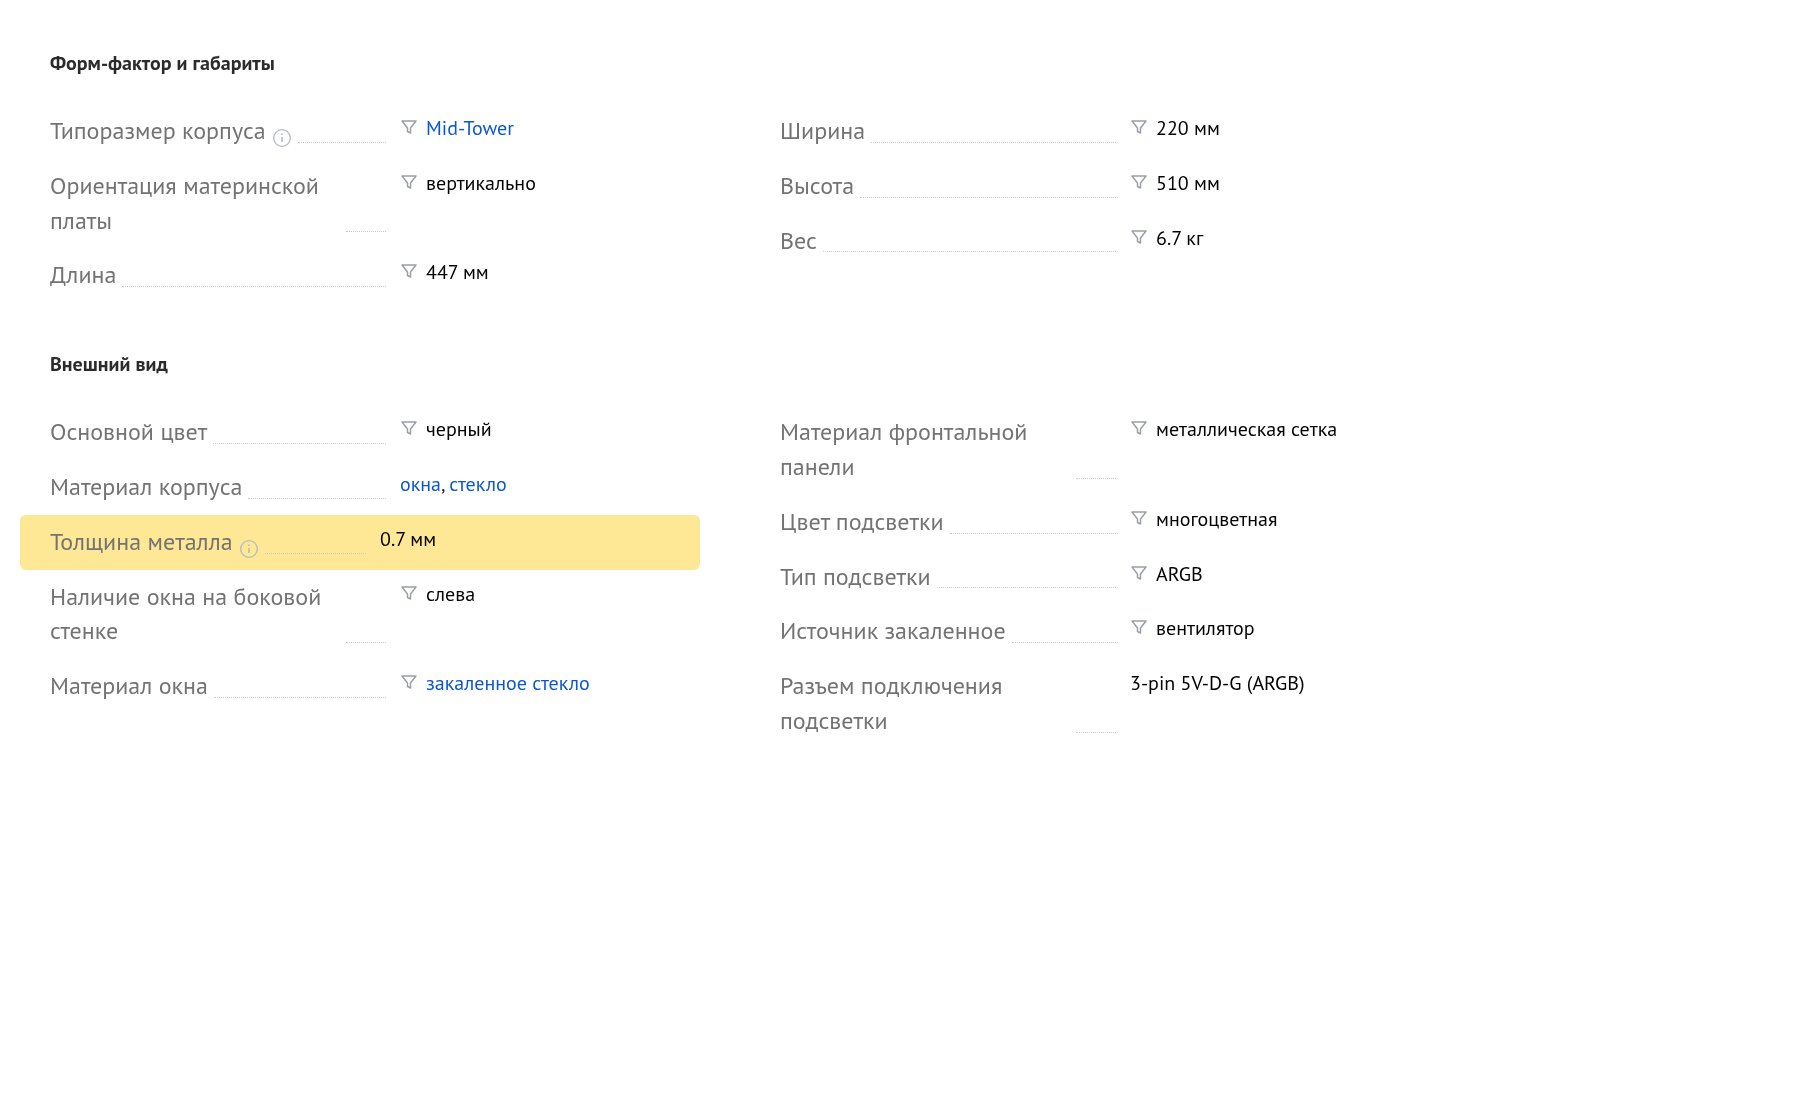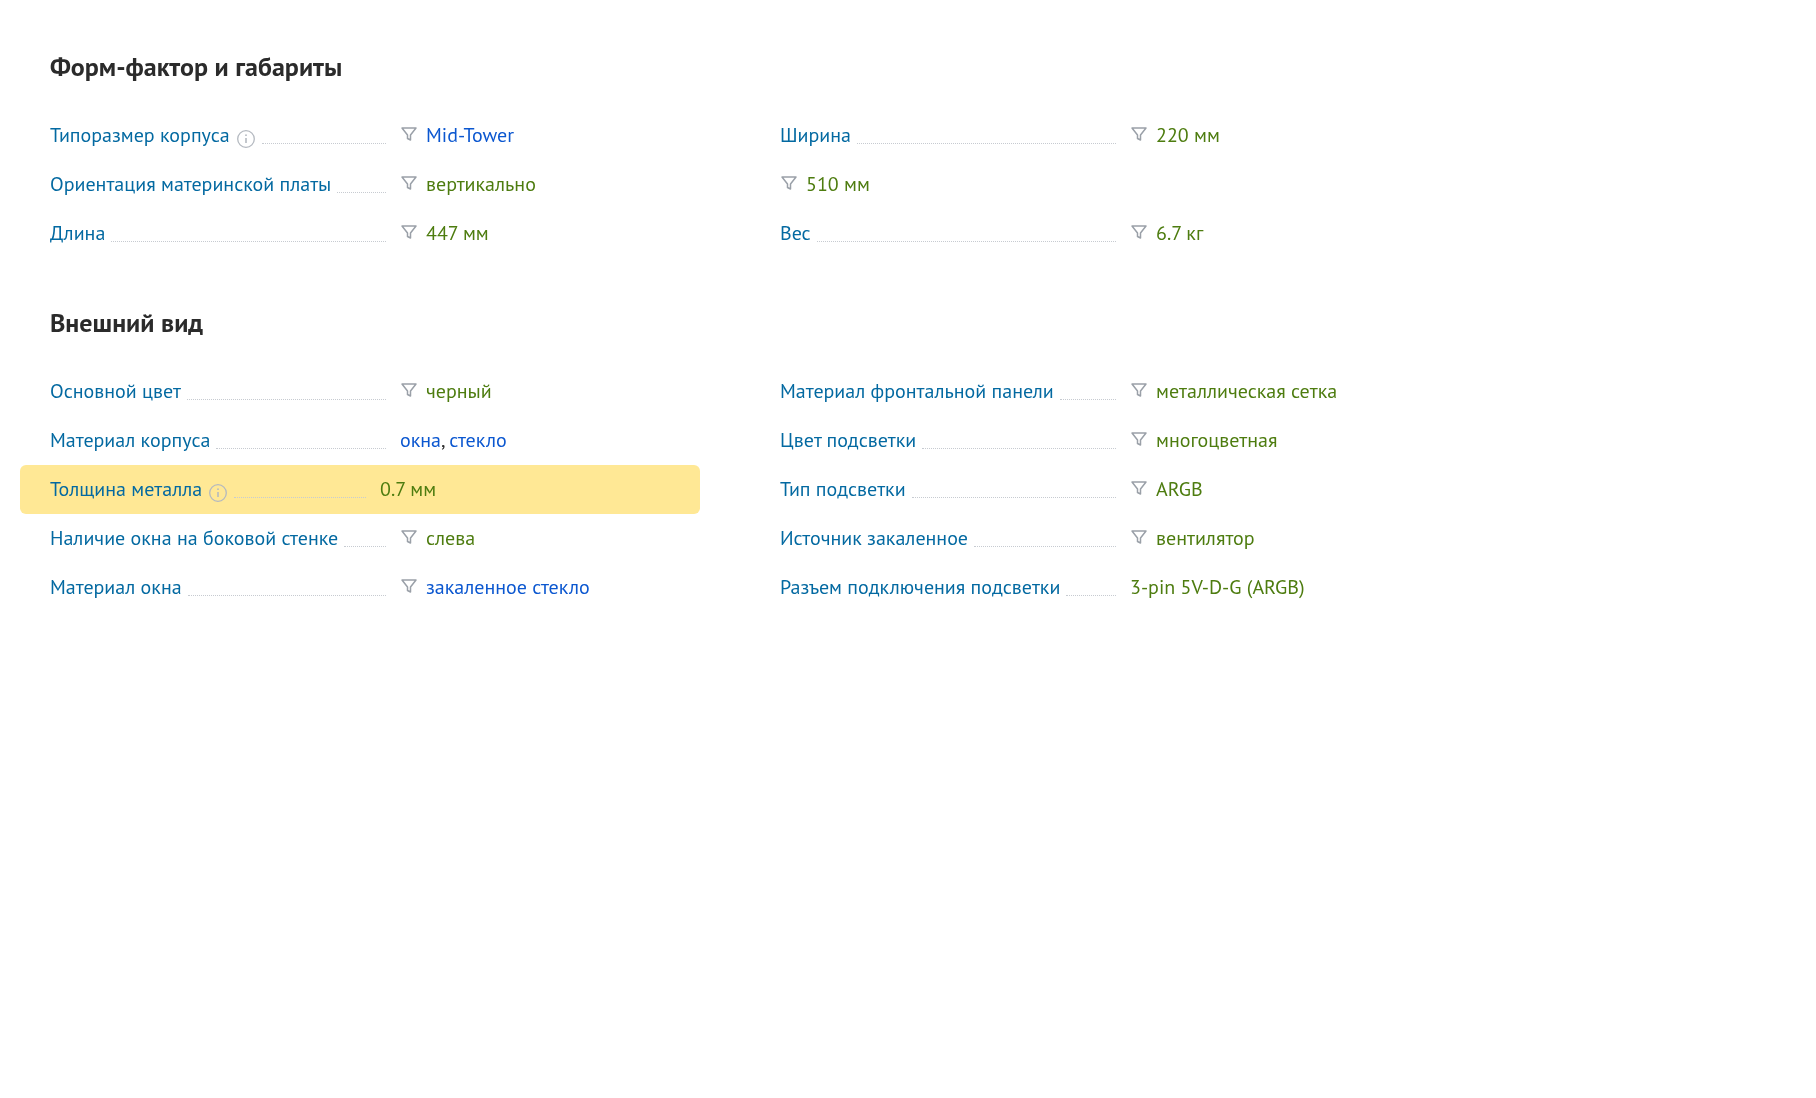--- a/index.html
+++ b/index.html
@@ -8,21 +8,21 @@
     background: #fff;
     color: #333;
     font-size: 20px;
     padding: 50px 50px 50px 50px;
     width: 1816px;
   }
   .section {
     margin-bottom: 48px;
   }
   .section-header {
-    font-size: 26px;
+    font-size: 20px;
     font-weight: 700;
     color: #2b2b2b;
     margin-bottom: 28px;
   }
   .columns {
     display: flex;
     gap: 80px;
   }
   .col {
     flex: 1;
@@ -42,22 +42,22 @@
     border-radius: 6px;
   }
   .spec-label-wrap {
     display: flex;
     align-items: flex-end;
     flex: 1;
     min-width: 0;
     padding-right: 8px;
   }
   .spec-label {
-    color: #0369a1;
-    font-size: 20px;
+    color: #737373;
+    font-size: 24px;
     line-height: 1.45;
     flex-shrink: 0;
     max-width: 290px;
   }
   .spec-dots {
     flex: 1;
     border-bottom: 1px dotted #c7cbd1;
     margin: 0 6px 6px 6px;
     min-width: 10px;
   }
@@ -84,21 +84,21 @@
   }
   .filter-icon {
     flex-shrink: 0;
     width: 18px;
     height: 18px;
     margin-top: 4px;
     color: #9aa0a8;
   }
   .filter-icon svg { width: 18px; height: 18px; display: block; }
   .val-link { color: #0b57d0; cursor: pointer; text-align: right; }
-  .val-plain { color: #4d7c0f; }
+  .val-plain { color: #000000; }
   .val-multi { display: inline; }
   .comma { color: #2b2b2b; }
 </style>
 </head>
 <body>
 
 <div class="section">
   <h2 class="section-header">Форм-фактор и габариты</h2>
   <div class="columns">
     <div class="col">
@@ -161,20 +161,24 @@
           <div class="spec-value-cell">
             <span class="filter-icon">
               <svg viewBox="0 0 18 18" fill="none" stroke="currentColor" stroke-width="1.5" stroke-linejoin="round" stroke-linecap="round">
                 <path d="M2 3 h14 L10.5 10 v5 l-3 -1.5 V10 Z"></path>
               </svg>
             </span>
             <span class="val-multi"><span class="val-plain">220 мм</span></span>
           </div>
         </div>
         <div class="spec-row">
+          <div class="spec-label-wrap">
+            <span class="spec-label">Высота</span>
+            <span class="spec-dots"></span>
+          </div>
           <div class="spec-value-cell">
             <span class="filter-icon">
               <svg viewBox="0 0 18 18" fill="none" stroke="currentColor" stroke-width="1.5" stroke-linejoin="round" stroke-linecap="round">
                 <path d="M2 3 h14 L10.5 10 v5 l-3 -1.5 V10 Z"></path>
               </svg>
             </span>
             <span class="val-multi"><span class="val-plain">510 мм</span></span>
           </div>
         </div>
         <div class="spec-row">

